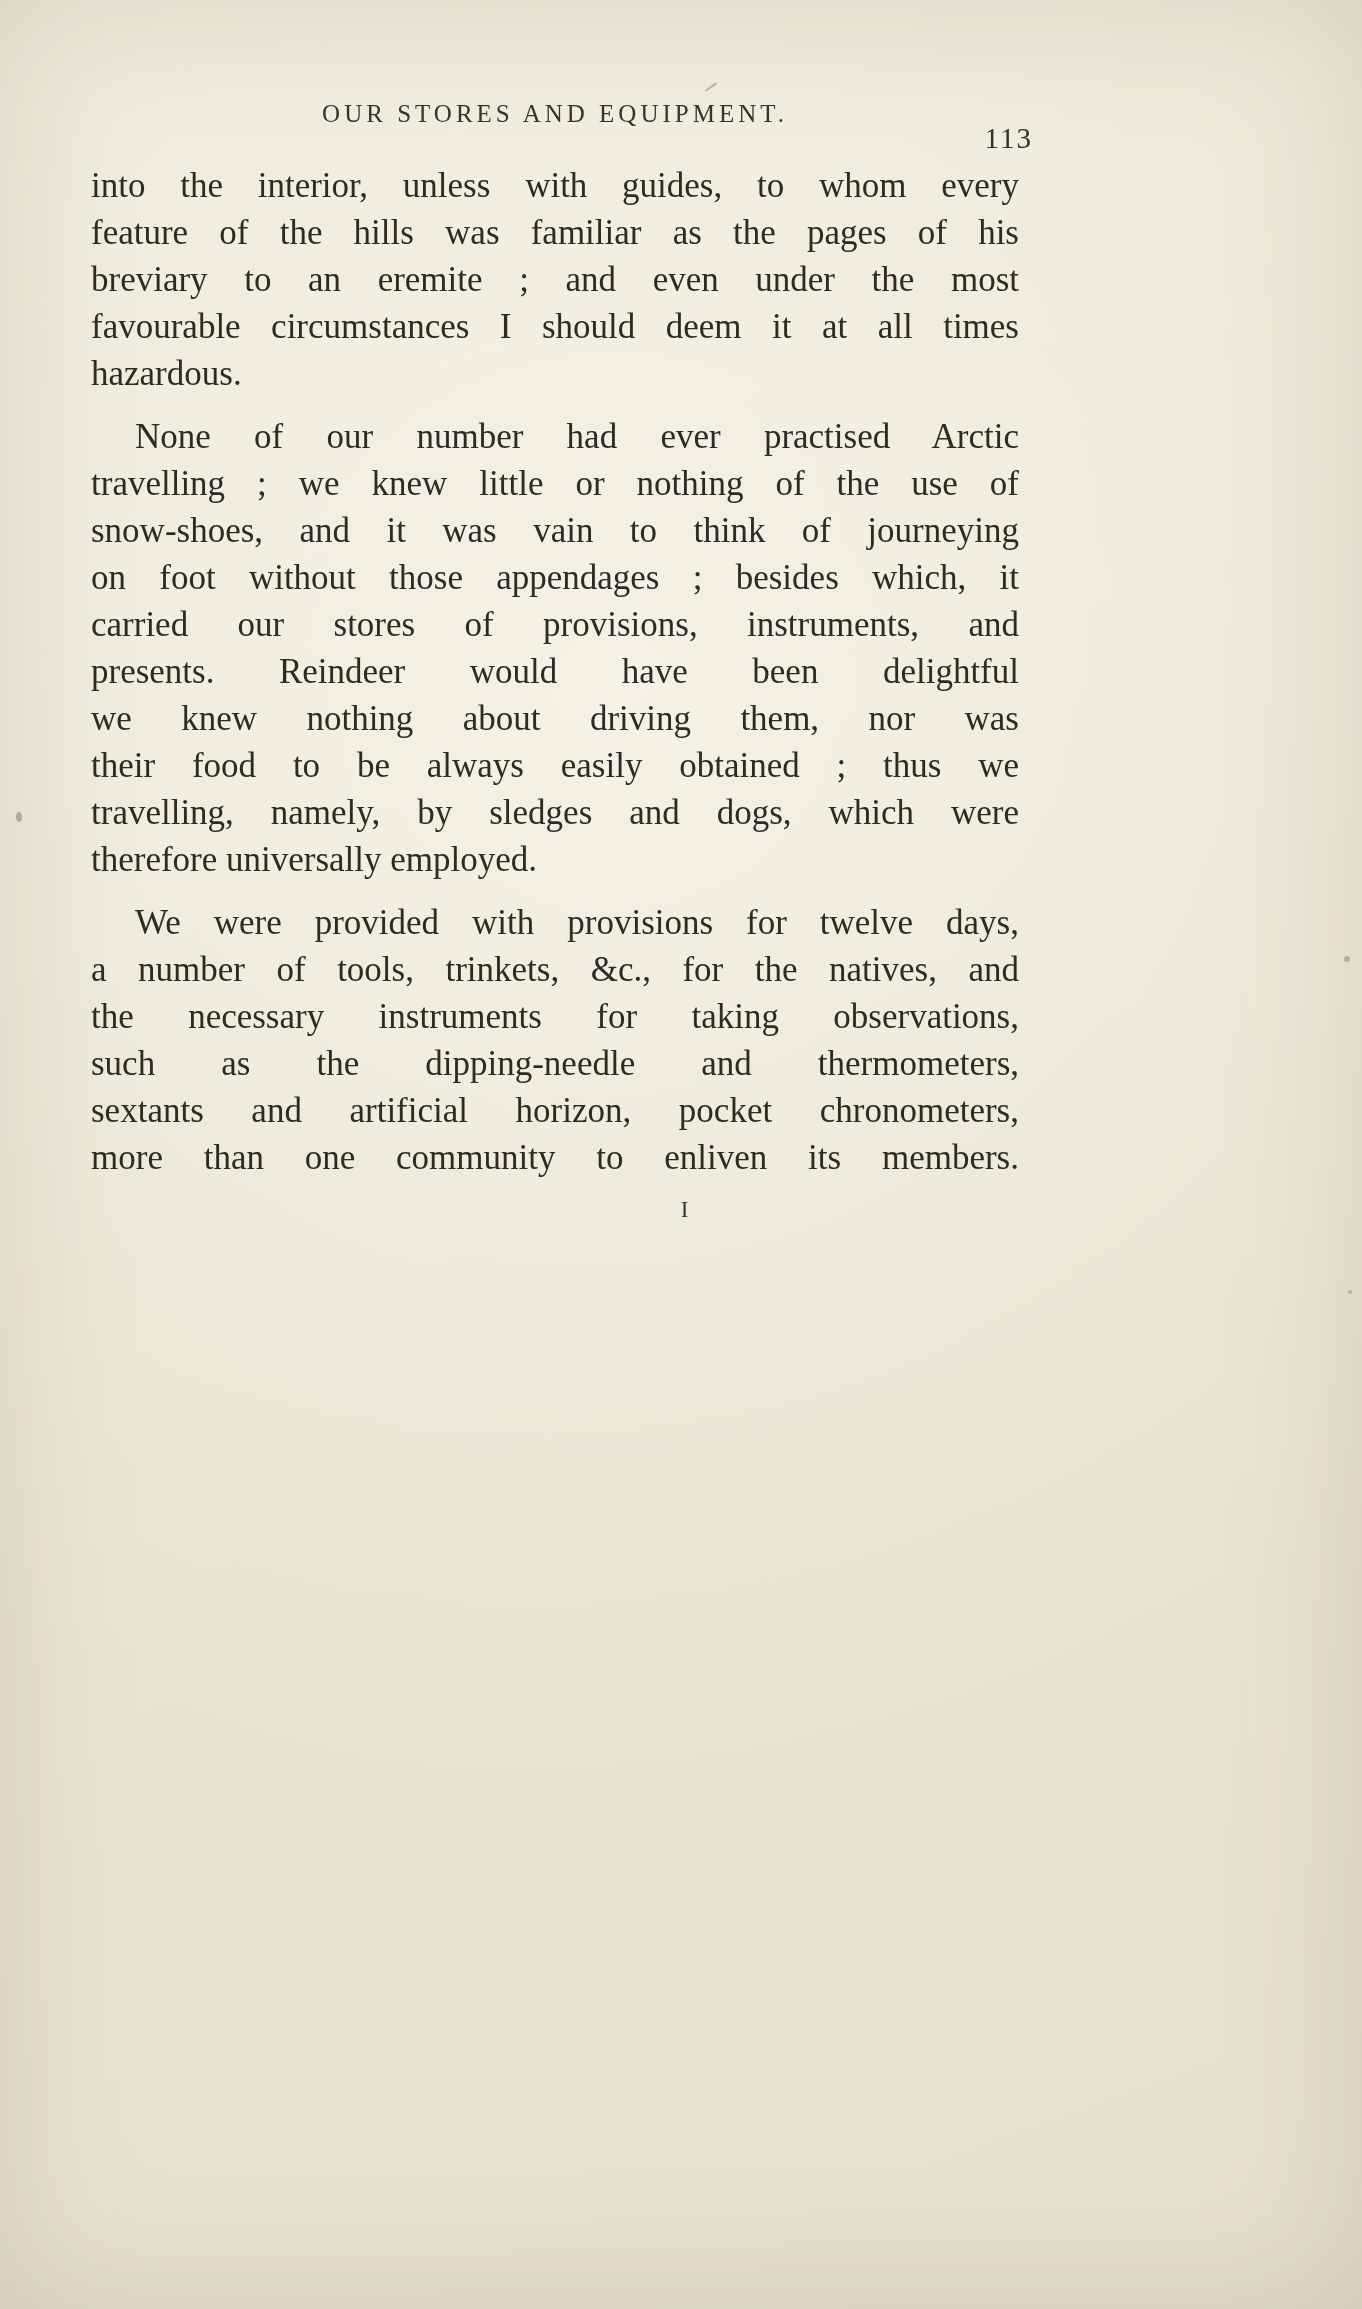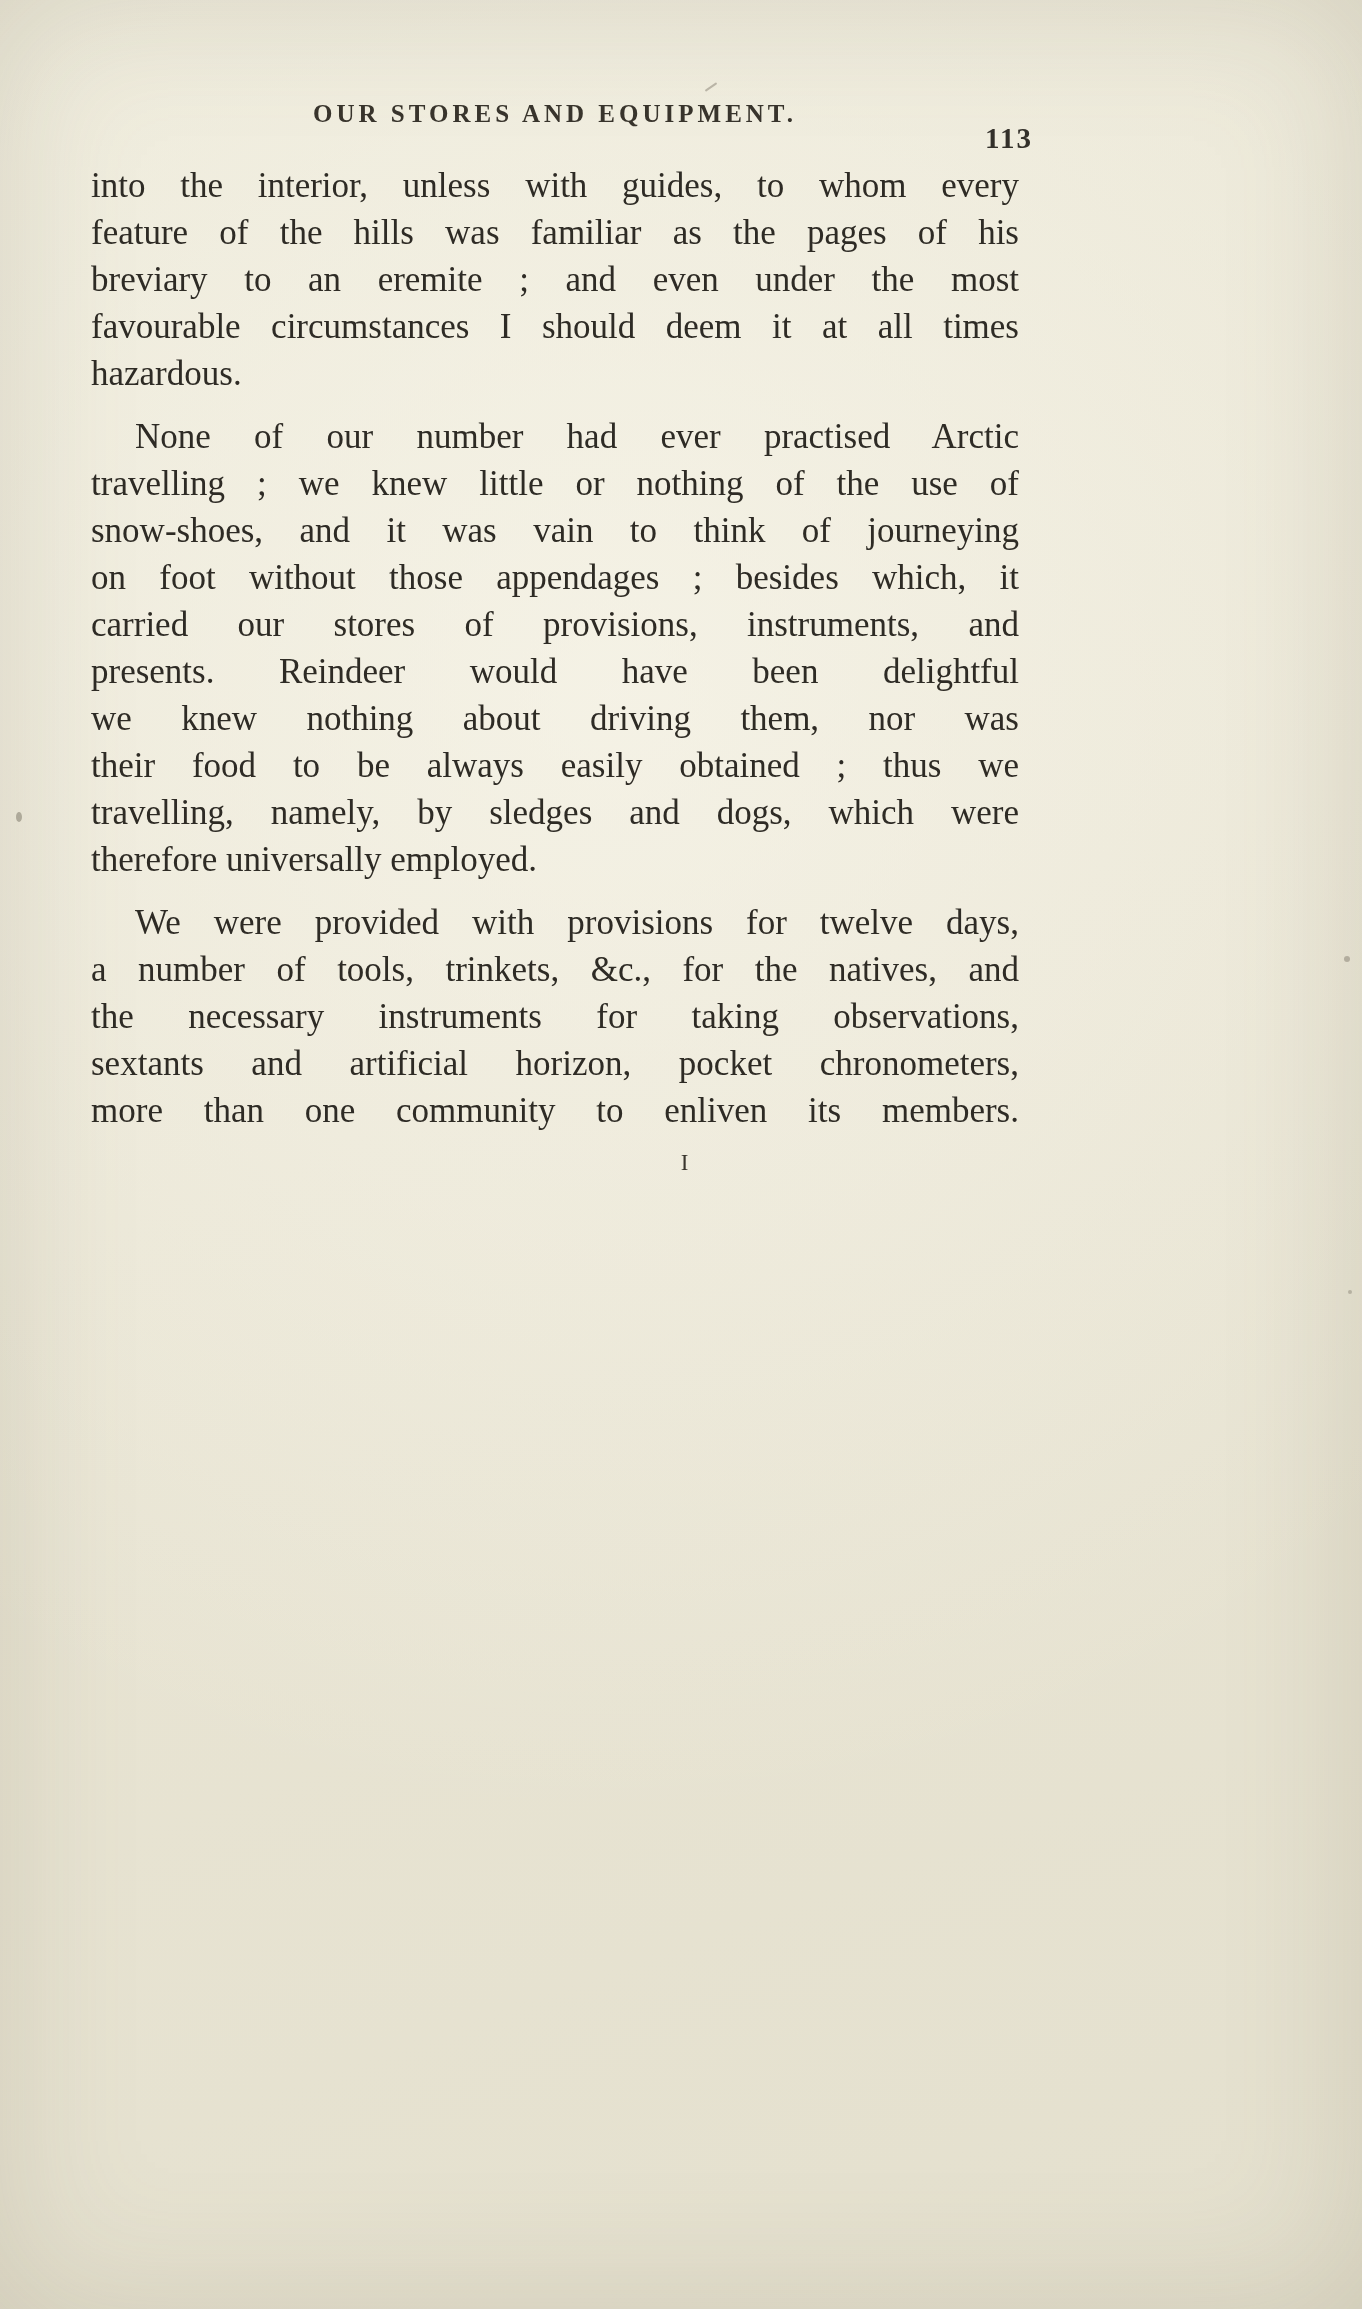--- a/index.html
+++ b/index.html
@@ -24,21 +24,20 @@
   .content {
     position: absolute;
     left: 75px;
     top: 96px;
     width: 960px;
   }
   .header {
     position: relative;
     height: 42px;
     margin-bottom: 24px;
-    font-weight: bold;
   }
   .running-title {
     position: absolute;
     left: 50%;
     transform: translateX(-50%);
     top: 4px;
     font-size: 25px;
     letter-spacing: 4px;
     white-space: nowrap;
     color: #38342c;
@@ -118,20 +117,21 @@
       <div class="line">we knew nothing about driving them, nor was</div>
       <div class="line">their food to be always easily obtained ; thus we</div>
       <div class="line">travelling, namely, by sledges and dogs, which were</div>
       <div class="line end">therefore universally employed.</div>
     </div>
 
     <div class="para">
       <div class="line indent">We were provided with provisions for twelve days,</div>
       <div class="line">a number of tools, trinkets, &amp;c., for the natives, and</div>
       <div class="line">the necessary instruments for taking observations,</div>
+      <div class="line">such as the dipping-needle and thermometers,</div>
       <div class="line">sextants and artificial horizon, pocket chronometers,</div>
       <div class="line">more than one community to enliven its members.</div>
     </div>
 
     <div class="signature-row">
       <span class="signature-mark">I</span>
     </div>
 
   </div>
 </div>

